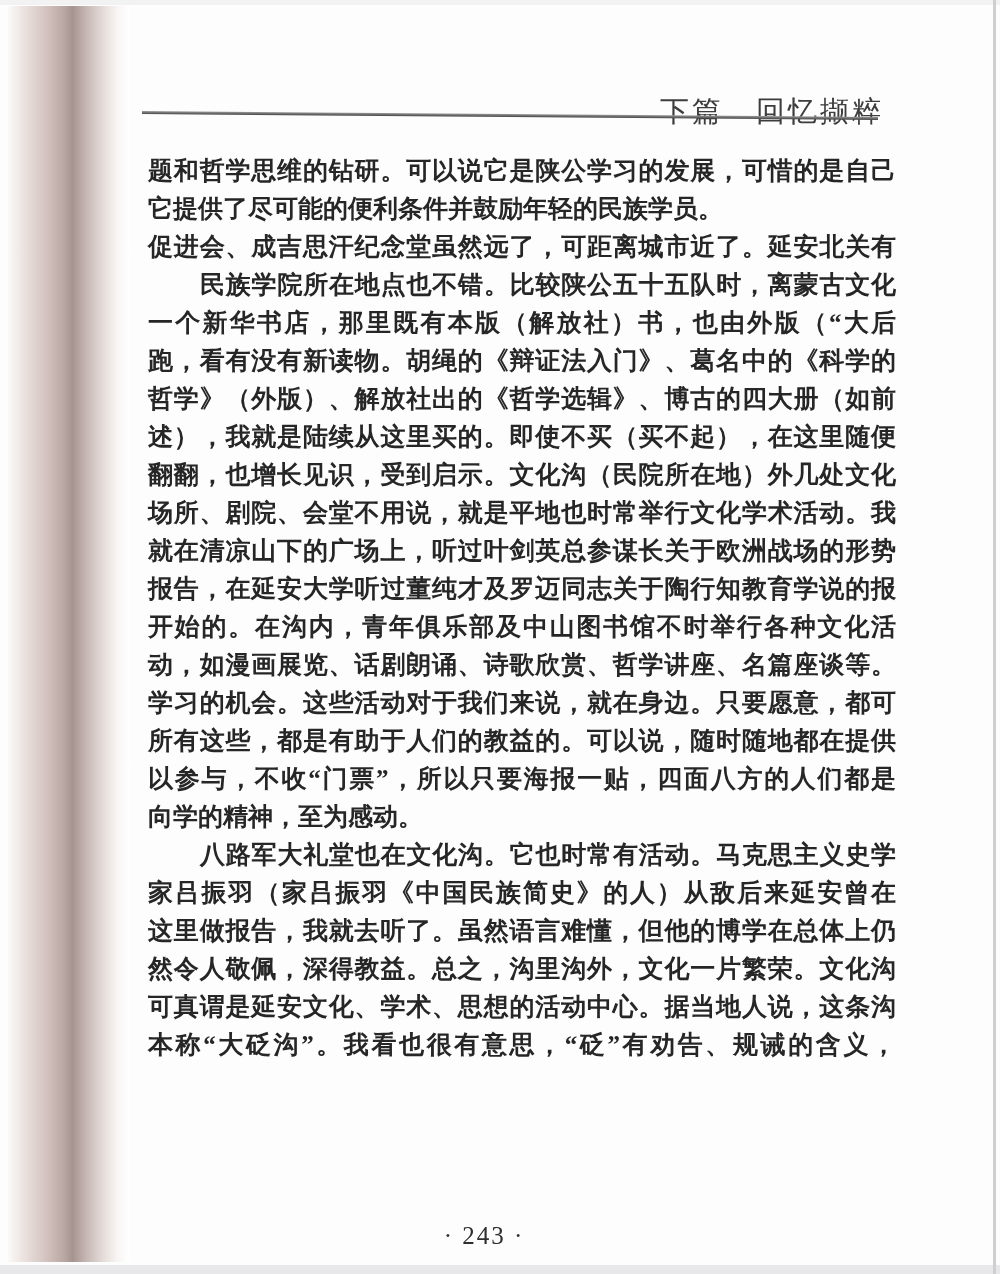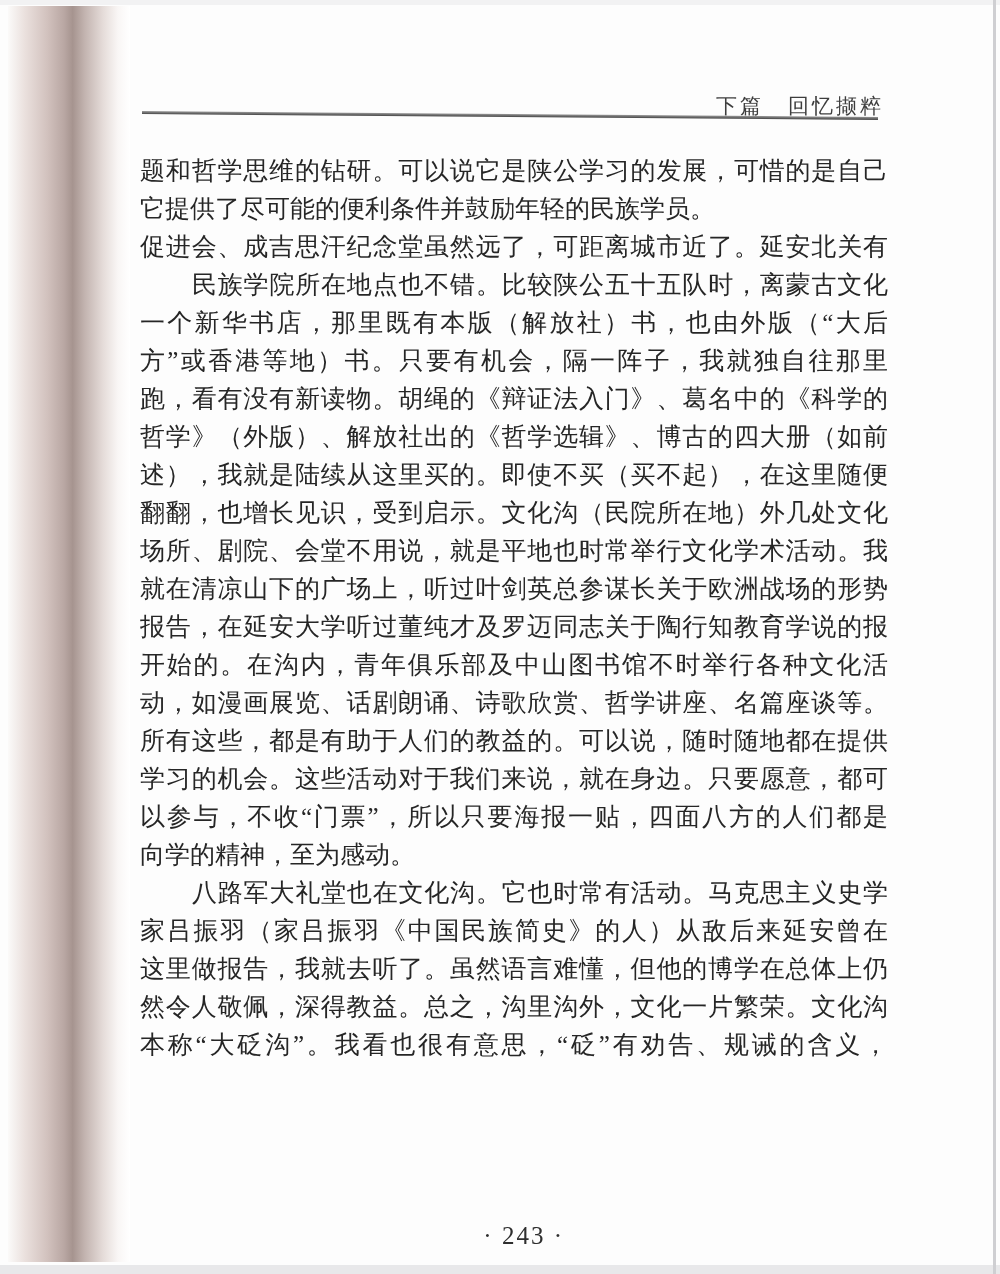--- a/index.html
+++ b/index.html
@@ -28,43 +28,43 @@
   .top-strip {
     position:absolute; left:0; top:0; width:1000px; height:5px;
     background:#f2f2f3;
   }
   .bottom-strip {
     position:absolute; left:0; bottom:0; width:1000px; height:9px;
     background:#e8e8ea;
   }
   .running-header {
     position:absolute; top:92px; right:116px;
-    font-size:21px; color:#3d3d3d; letter-spacing:3px;
+    font-size:29px; color:#3d3d3d; letter-spacing:3px;
     white-space:nowrap;
   }
   .header-rule {
     position:absolute; left:142px; top:114px; width:736px; height:3px;
     background:linear-gradient(#9a9a9a, #454545);
     transform:rotate(0.45deg);
   }
   .text-block {
-    position:absolute; left:140px; top:152px; width:748px;
+    position:absolute; left:148px; top:152px; width:748px;font-weight:bold;
   }
   .line {
     width:748px; height:38px; line-height:38px;
     font-size:25px; color:#262626;
     text-align:justify; text-align-last:justify;
     text-justify:inter-character;
     white-space:nowrap; overflow:visible;
   }
   .line.indent { padding-left:52px; width:696px; }
   .line.no-stretch { text-align-last:left; }
   .page-number {
     position:absolute; left:404px; top:1222px; width:160px;
-    text-align:right; font-size:25px; color:#2e2e2e; letter-spacing:2px;
+    text-align:center; font-size:25px; color:#2e2e2e; letter-spacing:2px;
   }
 </style>
 </head>
 <body>
 
 <div class="page">
   <div class="gutter"></div>
   <div class="top-strip"></div>
   <div class="bottom-strip"></div>
   <div class="right-edge"></div>
@@ -72,35 +72,35 @@
   <div class="running-header">下篇　回忆撷粹</div>
 
   <div class="header-rule"></div>
 
   <div class="text-block">
       <div class="line">题和哲学思维的钻研。可以说它是陕公学习的发展，可惜的是自己</div>
       <div class="line no-stretch">它提供了尽可能的便利条件并鼓励年轻的民族学员。</div>
       <div class="line">促进会、成吉思汗纪念堂虽然远了，可距离城市近了。延安北关有</div>
       <div class="line indent">民族学院所在地点也不错。比较陕公五十五队时，离蒙古文化</div>
       <div class="line">一个新华书店，那里既有本版（解放社）书，也由外版（“大后</div>
-      <div class="line">方”或香港等地）书。只要有机会，隔一阵子，我就独自往那里</div>
       <div class="line">跑，看有没有新读物。胡绳的《辩证法入门》、葛名中的《科学的</div>
       <div class="line">哲学》（外版）、解放社出的《哲学选辑》、博古的四大册（如前</div>
       <div class="line">述），我就是陆续从这里买的。即使不买（买不起），在这里随便</div>
       <div class="line">翻翻，也增长见识，受到启示。文化沟（民院所在地）外几处文化</div>
       <div class="line">场所、剧院、会堂不用说，就是平地也时常举行文化学术活动。我</div>
       <div class="line">就在清凉山下的广场上，听过叶剑英总参谋长关于欧洲战场的形势</div>
       <div class="line">报告，在延安大学听过董纯才及罗迈同志关于陶行知教育学说的报</div>
       <div class="line">开始的。在沟内，青年俱乐部及中山图书馆不时举行各种文化活</div>
       <div class="line">动，如漫画展览、话剧朗诵、诗歌欣赏、哲学讲座、名篇座谈等。</div>
+      <div class="line">学习的机会。这些活动对于我们来说，就在身边。只要愿意，都可</div>
       <div class="line">所有这些，都是有助于人们的教益的。可以说，随时随地都在提供</div>
-      <div class="line">学习的机会。这些活动对于我们来说，就在身边。只要愿意，都可</div>
       <div class="line">以参与，不收“门票”，所以只要海报一贴，四面八方的人们都是</div>
       <div class="line no-stretch">向学的精神，至为感动。</div>
       <div class="line indent">八路军大礼堂也在文化沟。它也时常有活动。马克思主义史学</div>
       <div class="line">家吕振羽（家吕振羽《中国民族简史》的人）从敌后来延安曾在</div>
       <div class="line">这里做报告，我就去听了。虽然语言难懂，但他的博学在总体上仍</div>
       <div class="line">然令人敬佩，深得教益。总之，沟里沟外，文化一片繁荣。文化沟</div>
+      <div class="line">可真谓是延安文化、学术、思想的活动中心。据当地人说，这条沟</div>
       <div class="line">本称“大砭沟”。我看也很有意思，“砭”有劝告、规诫的含义，</div>
     </div>
 
   <div class="page-number">· 243 ·</div>
 </div>
 
 </body></html>

